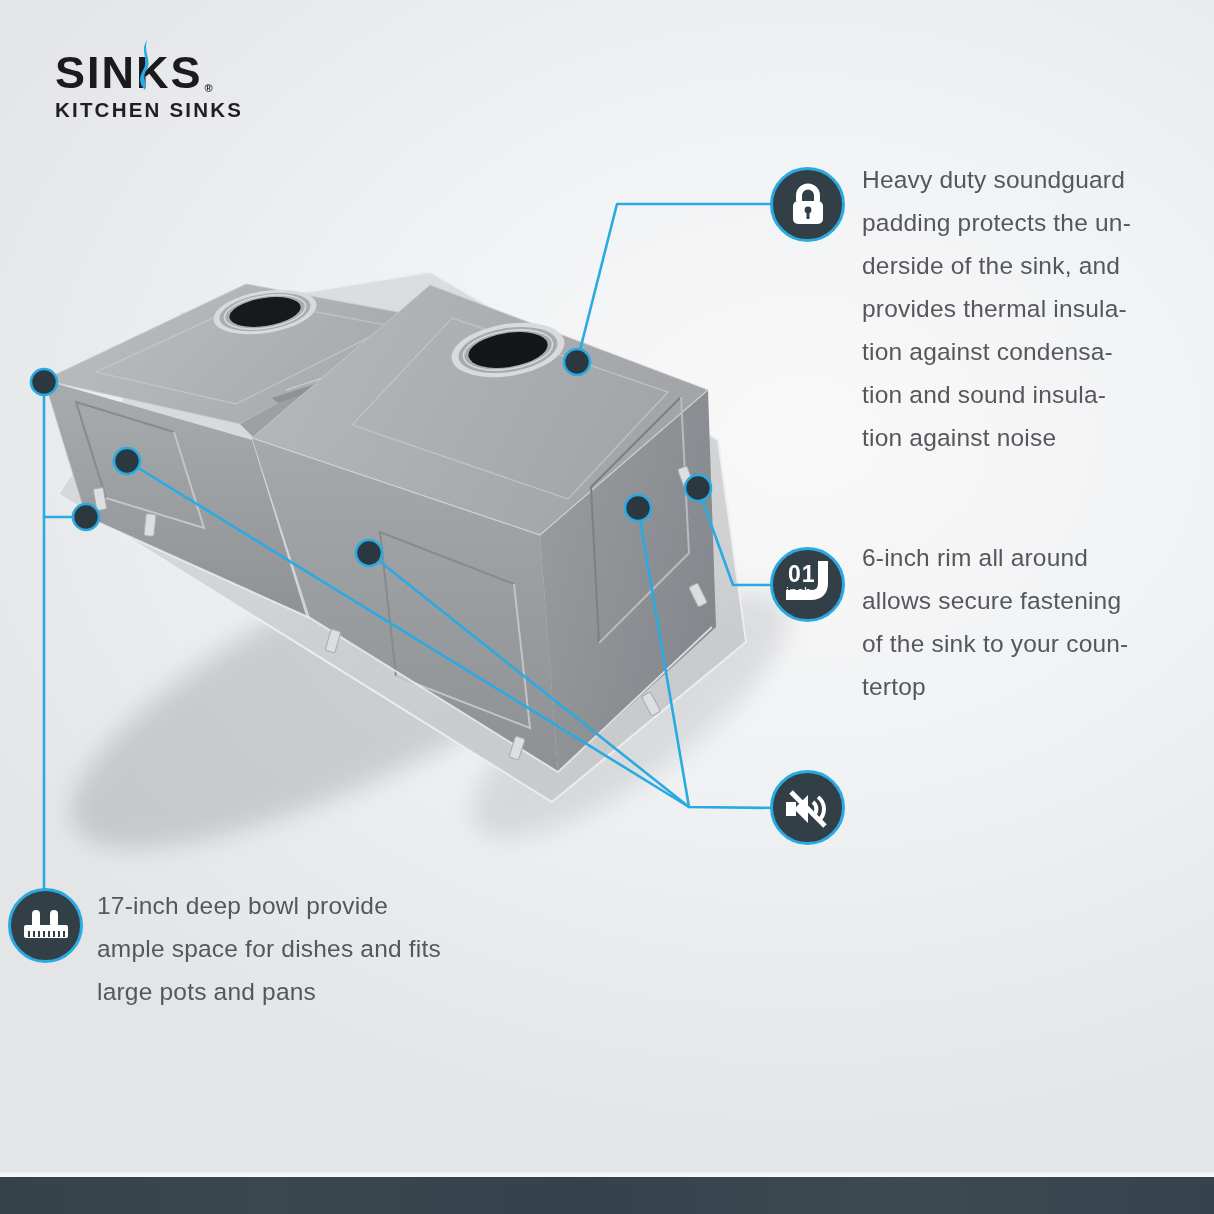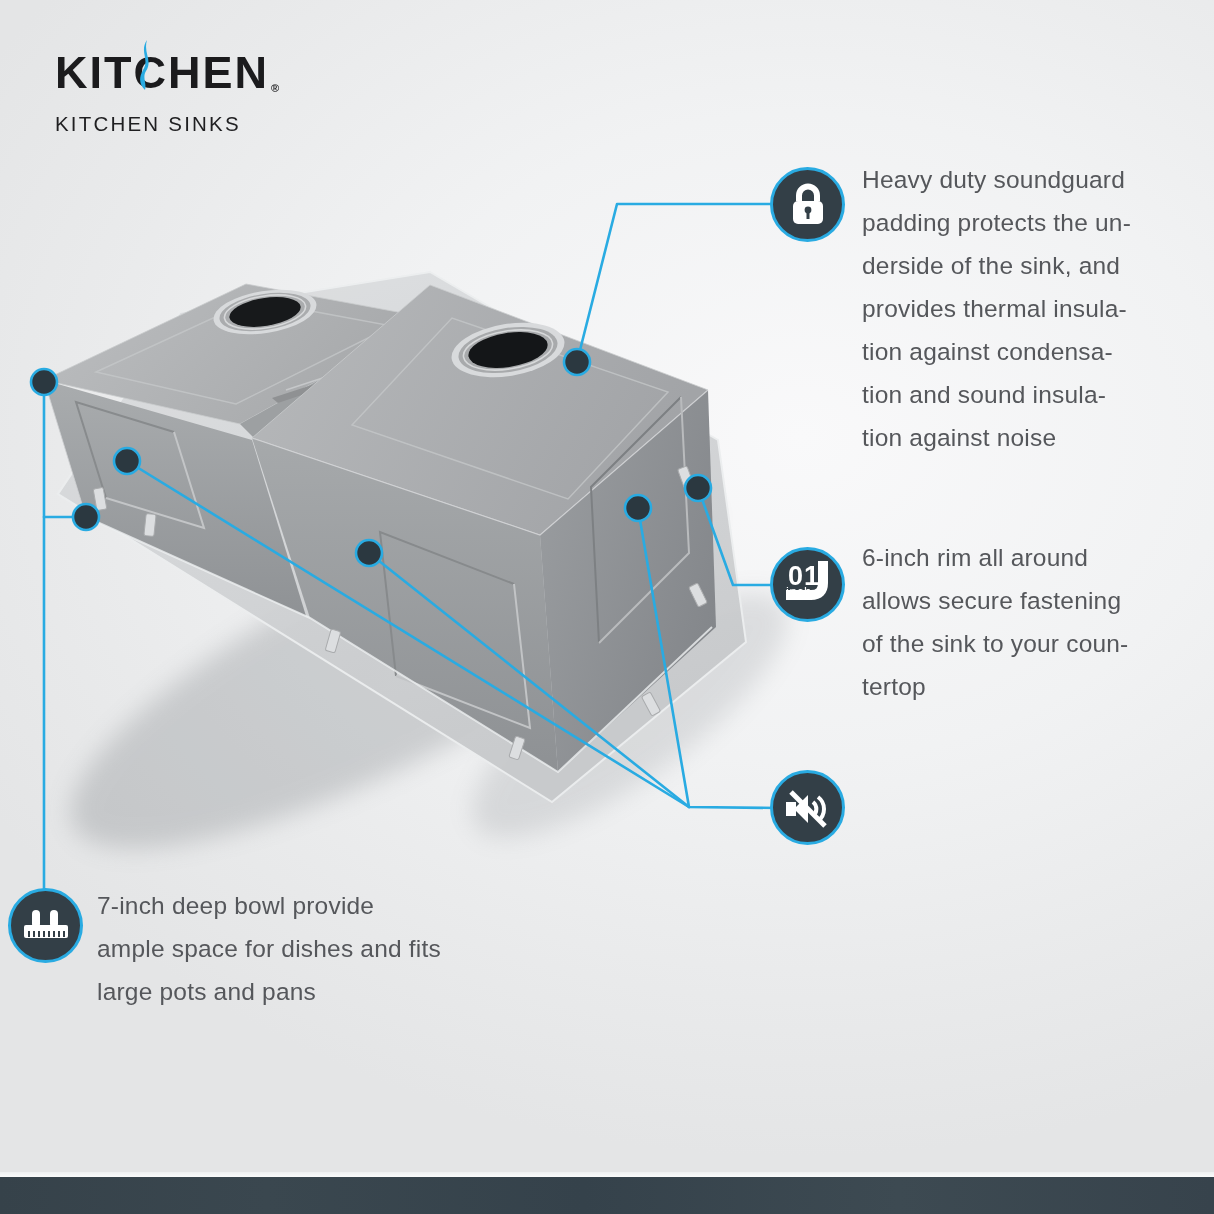--- a/index.html
+++ b/index.html
@@ -8,53 +8,53 @@
     position:relative;width:1214px;height:1214px;overflow:hidden;
     font-family:"Liberation Sans",sans-serif;
     background:
       radial-gradient(ellipse 950px 720px at 66% 36%, #f9f9fa 0%, #f1f2f3 45%, #e9eaeb 78%, #e4e5e6 100%);
   }
   
   .logo{position:absolute;left:55px;top:50px;}
   .logo-word{position:relative;font-weight:bold;font-size:45px;letter-spacing:2px;color:#1b1b1d;line-height:1;}
   .logo-reg{font-size:11px;font-weight:bold;color:#1b1b1d;position:relative;top:4px;left:2px;}
   .logo-flame{position:absolute;left:81px;top:-10px;width:14px;height:50px;}
-  .logo-tagline{font-weight:normal;font-size:20.5px;letter-spacing:2.2px;color:#1f1f21;margin-top:17px;}
+  .logo-tagline{font-weight:bold;font-size:20.5px;letter-spacing:2.2px;color:#1f1f21;margin-top:3px;}
   
   svg.scene{position:absolute;left:0;top:0;}
   
   .badge{
     position:absolute;width:75px;height:75px;border-radius:50%;
     background:#333f47;border:3.5px solid #29abe2;
     display:flex;align-items:center;justify-content:center;
   }
   .badge svg{display:block;}
   .badge-rim{font-weight:bold;color:#fff;}
-  .badge-rim .num{position:absolute;left:15px;top:11px;font-size:27px;letter-spacing:1px;text-align:center;}
+  .badge-rim .num{position:absolute;left:15px;top:11px;font-size:23px;letter-spacing:1px;text-align:center;}
   .badge-rim .unit{position:absolute;left:13px;top:34px;font-size:13px;font-weight:normal;letter-spacing:.5px;}
   
   .callout-text{
     position:absolute;color:#55575b;font-size:24.5px;line-height:43px;
     white-space:pre-line;letter-spacing:.2px;
   }
   
   .bottom-strip{position:absolute;left:0;top:1172px;width:1214px;height:5px;
     background:linear-gradient(#eef0f1,#fafbfb);}
   .bottom-bar{
     position:absolute;left:0;top:1177px;width:1214px;height:37px;
     background:linear-gradient(90deg,#36424a 0%,#3a474f 22%,#35424b 48%,#3d4a52 74%,#37434c 100%);
   }
 </style>
 </head>
 <body>
 
 <div class="stage">
 
   <div class="logo">
-    <div class="logo-word"><span>KITCHEN</span><span class="logo-reg">®</span>
+    <div class="logo-word"><span>SINKS</span><span class="logo-reg">®</span>
       <svg class="logo-flame" viewBox="0 0 14 50">
         <path d="M11,0 C3,12 14,19 7,30 C2,39 4,45 9,50 C11,43 6,38 10,31 C17,20 7,13 11,0 Z" fill="#29abe2"></path>
       </svg>
     </div>
     <div class="logo-tagline">KITCHEN SINKS</div>
   </div>
 
   <svg class="scene" width="1214" height="1214" viewBox="0 0 1214 1214">
     <defs>
       <linearGradient id="gTopL" x1="0" y1="0" x2="1" y2="0.35">
@@ -244,19 +244,19 @@
 tion against condensa-
 tion and sound insula-
 tion against noise</div>
 
   <div class="callout-text" style="left:862px;top:536px;width:352px;">6-inch rim all around
 allows secure fastening
 of the sink to your coun-
 tertop</div>
 
 
-  <div class="callout-text" style="left:97px;top:884px;width:460px;">7-inch deep bowl provide
+  <div class="callout-text" style="left:97px;top:884px;width:460px;">17-inch deep bowl provide
 ample space for dishes and fits
 large pots and pans</div>
 
   <div class="bottom-strip"></div>
   <div class="bottom-bar"></div>
 </div>
 
 </body></html>

